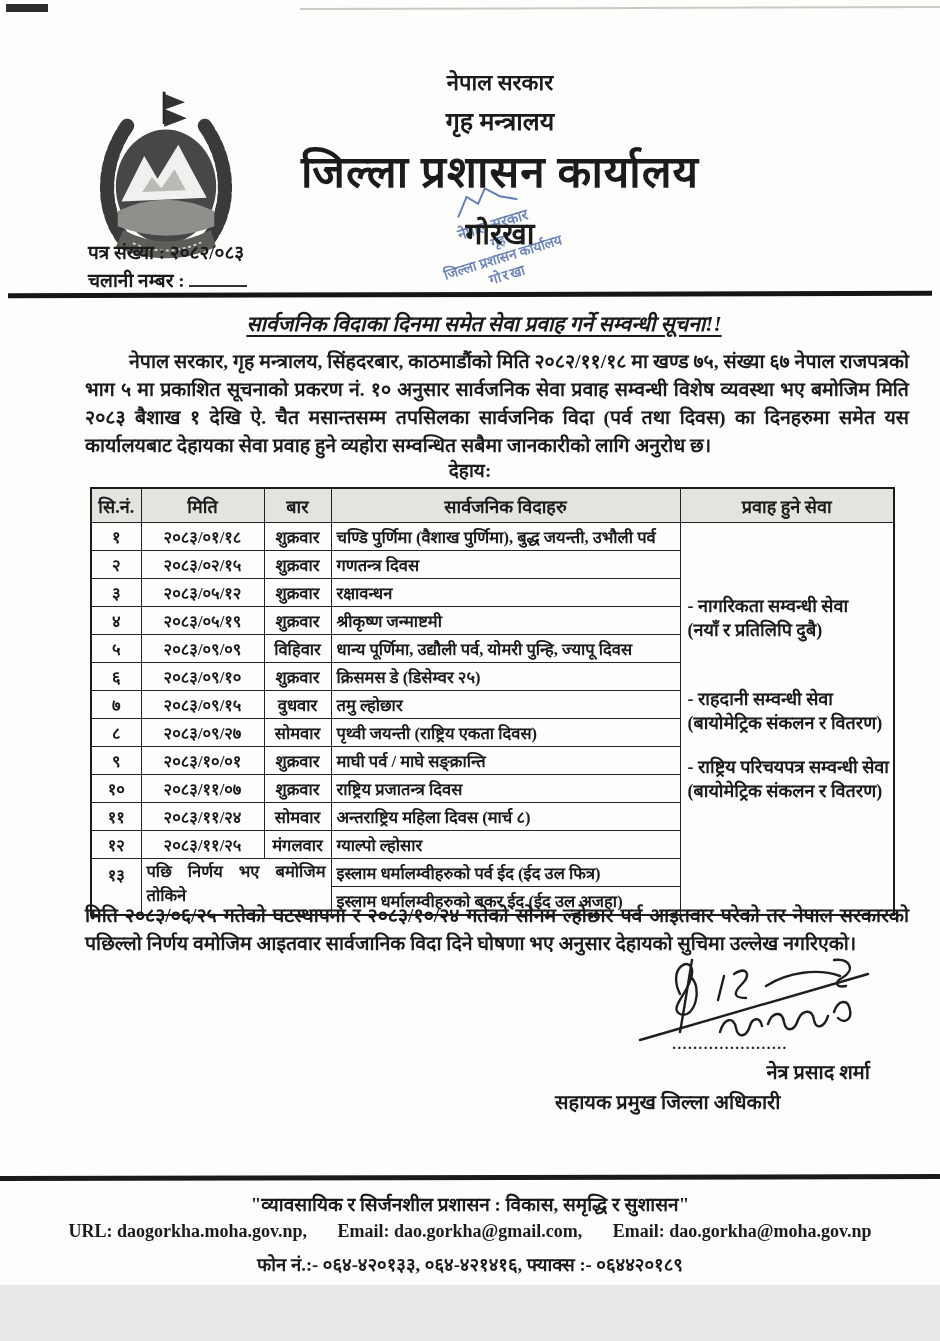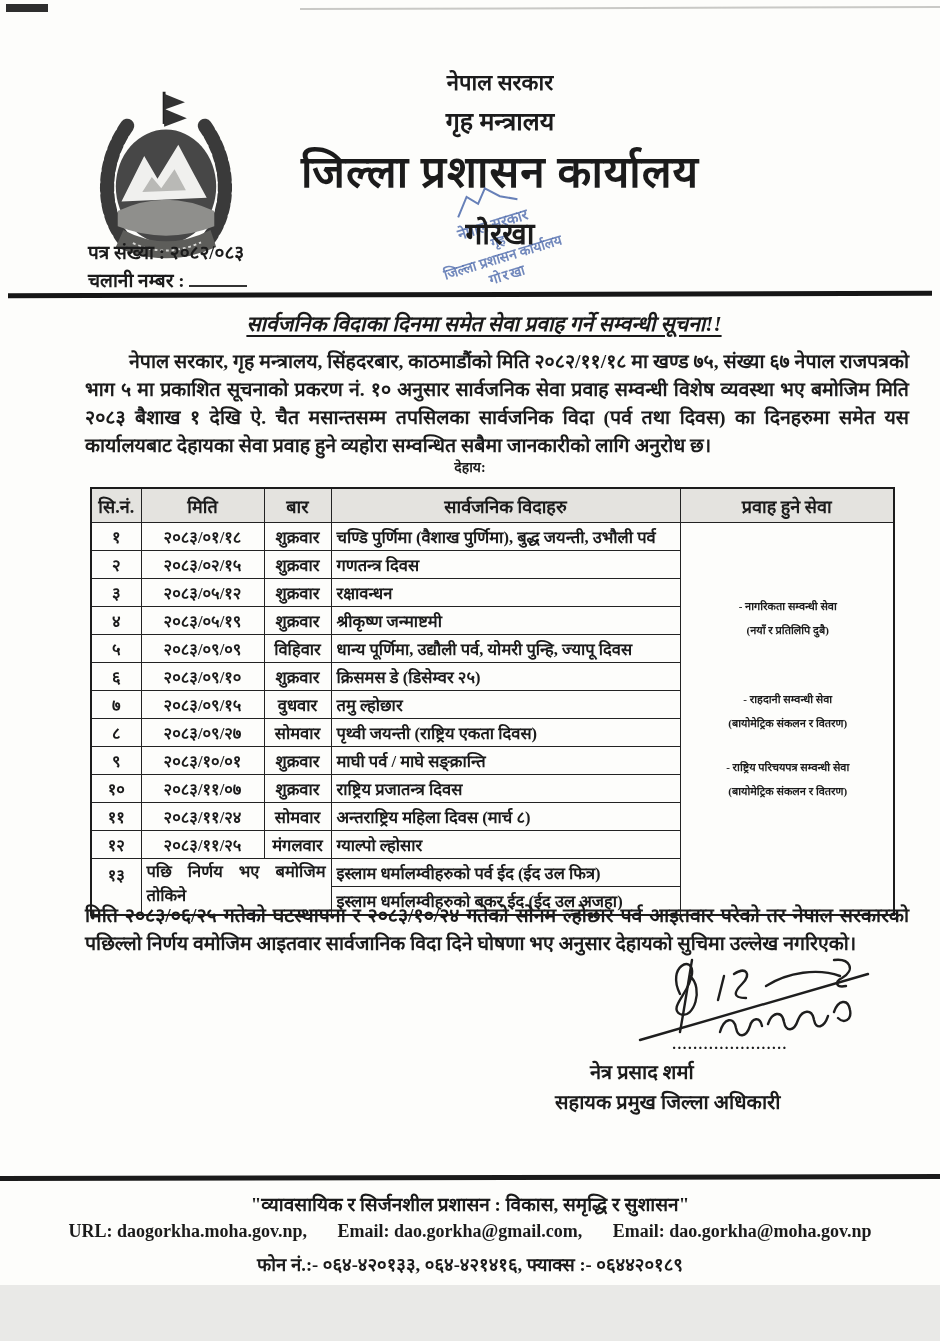--- a/index.html
+++ b/index.html
@@ -44,52 +44,52 @@
   .divider-1{left:8px;top:292px;right:8px;height:5px;background:#161616;transform:rotate(-0.15deg);}
   .divider-2{left:0;top:1175px;right:0;height:5px;background:#1b1b1b;transform:rotate(-0.12deg);}
 
   .notice-title{top:309px;font-size:21px;font-weight:bold;font-style:italic;padding-left:28px;}
   .notice-title span{text-decoration:underline;text-underline-offset:4px;text-decoration-thickness:2px;}
 
   .body-para{
     left:85px;top:348px;width:824px;font-size:19.5px;line-height:28px;
     text-align:justify;text-indent:44px;font-weight:600;
   }
-  .dehaya{top:457px;font-size:14px;font-weight:bold;}
+  .dehaya{top:457px;font-size:19px;font-weight:bold;}
 
   
   table.holidays{
     position:absolute;left:90px;top:487px;width:803px;
     border-collapse:collapse;table-layout:fixed;
     font-size:16.5px;font-weight:600;
   }
   table.holidays th,table.holidays td{border:1.6px solid #232323;padding:1px 5px;}
   table.holidays{border:2.5px solid #1c1c1c;}
   table.holidays th{
     background:#e4e3df;font-size:18px;font-weight:bold;height:31px;text-align:center;
   }
   table.holidays td{height:25px;}
   td.c{text-align:center;}
   td.holiday{text-align:left;padding-left:9px;white-space:nowrap;overflow:visible;margin-left:45px;}
   td.note-cell{text-align:justify;line-height:24px;padding:2px 8px;vertical-align:top;}
-  td.services-cell{vertical-align:top;padding:0 6px;font-weight:600;font-size:11px;line-height:24px;text-align:center;}
+  td.services-cell{vertical-align:top;padding:0 6px;font-weight:600;font-size:18px;line-height:24px;}
   .svc{margin-left:2px;}
   .svc .svc-name{white-space:nowrap;}
   .svc-1{margin-top:70px;}
   .svc-2{margin-top:45px;}
   .svc-3{margin-top:20px;}
 
   .footnote{
     left:85px;top:902px;width:824px;font-size:19.5px;line-height:28px;
     text-align:justify;font-weight:600;
   }
 
   .signature{left:628px;top:948px;width:265px;height:102px;}
   .sig-dots{left:640px;top:1036px;width:180px;text-align:center;font-size:15px;font-weight:bold;letter-spacing:1.5px;}
-  .sig-name{left:590px;top:1058px;width:280px;text-align:left;font-size:20px;font-weight:bold;}
+  .sig-name{left:590px;top:1058px;width:280px;text-align:right;font-size:20px;font-weight:bold;}
   .sig-title{left:555px;top:1088px;width:330px;text-align:left;font-size:20px;font-weight:bold;}
 
   .motto{top:1191px;font-size:19px;font-weight:bold;}
   .contact{top:1221px;font-size:18px;font-weight:bold;}
   .contact .gap{display:inline-block;width:26px;}
   .contact .u{text-underline-offset:3px;}
   .phone{top:1251px;font-size:18.5px;font-weight:bold;}
 </style>
 </head>
 <body>

